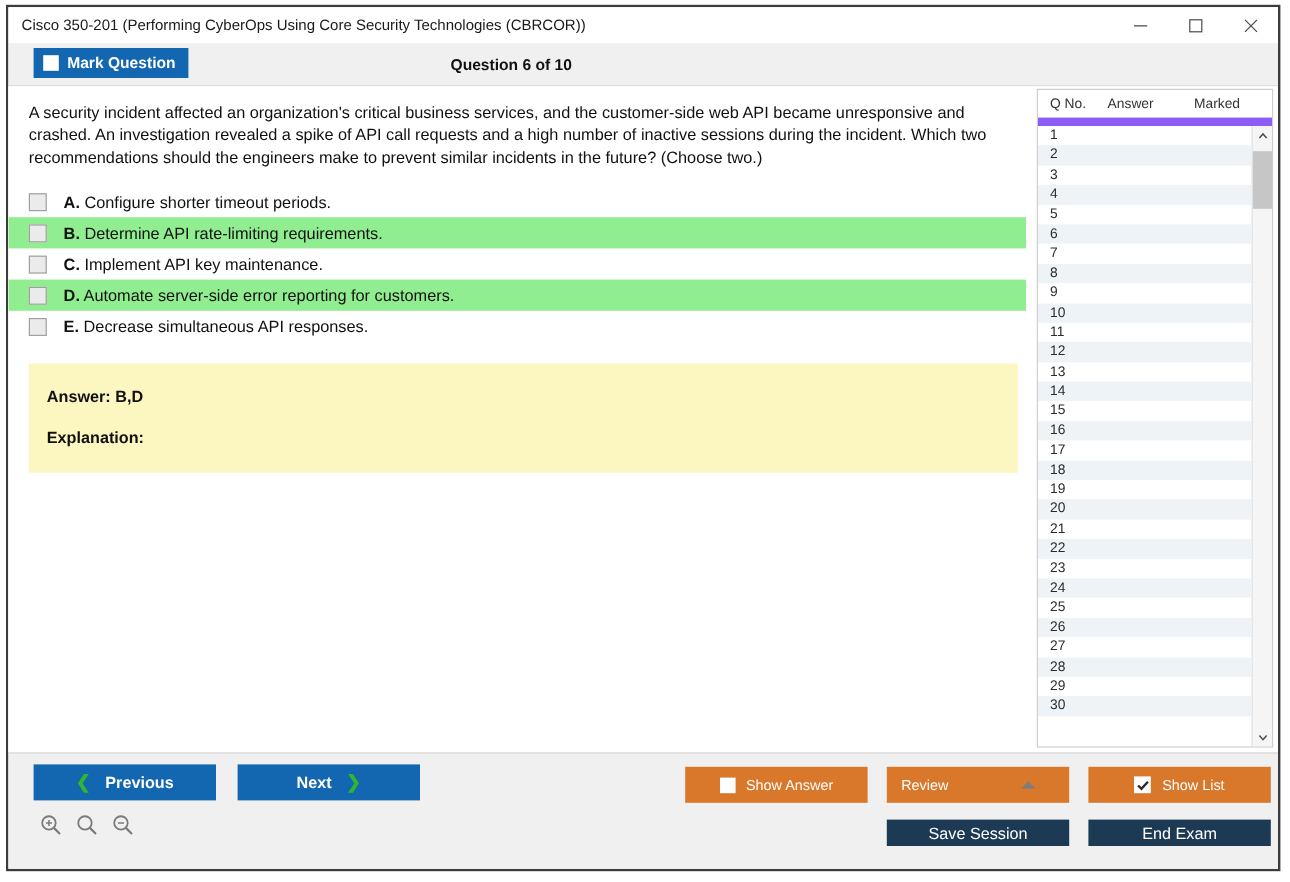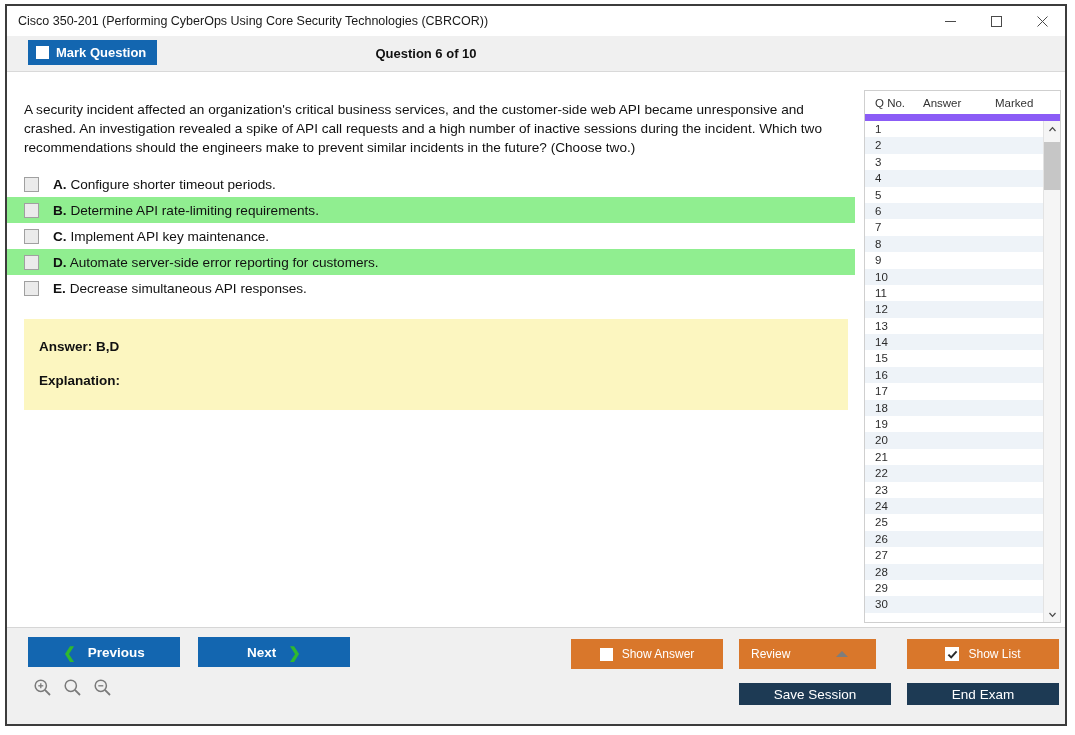--- a/index.html
+++ b/index.html
@@ -108,21 +108,20 @@
     pointer-events: none;
   }
 
   
   .body {
     flex: 1 1 auto;
     display: flex;
     background: #ffffff;
     position: relative;
     min-height: 0;
-    margin-top: 16px;
   }
   .content {
     flex: 1 1 auto;
     position: relative;
     background: #ffffff;
     overflow: hidden;
   }
 
   .qtext {
     padding: 12px 16px 0 17px;
@@ -289,21 +288,21 @@
     background: #d9772b;
     color: #ffffff;
     font-size: 12px;
     border: none;
     cursor: pointer;
     display: flex;
     align-items: center;
     font-family: "Liberation Sans", sans-serif;
   }
   #btn-showanswer { left: 564px; top: 633px; width: 152px; justify-content: center; gap: 9px; }
-  #btn-review { left: 732px; top: 633px; width: 137px; padding-left: 12px; justify-content: space-between; padding-right: 28px; }
+  #btn-review { left: 732px; top: 633px; width: 152px; padding-left: 12px; justify-content: space-between; padding-right: 28px; }
   #btn-showlist { left: 900px; top: 633px; width: 152px; justify-content: center; gap: 9px; }
 
   .btn-dark {
     position: absolute;
     height: 22px;
     background: #1d3a54;
     color: #ffffff;
     font-size: 13.5px;
     border: none;
     cursor: pointer;

